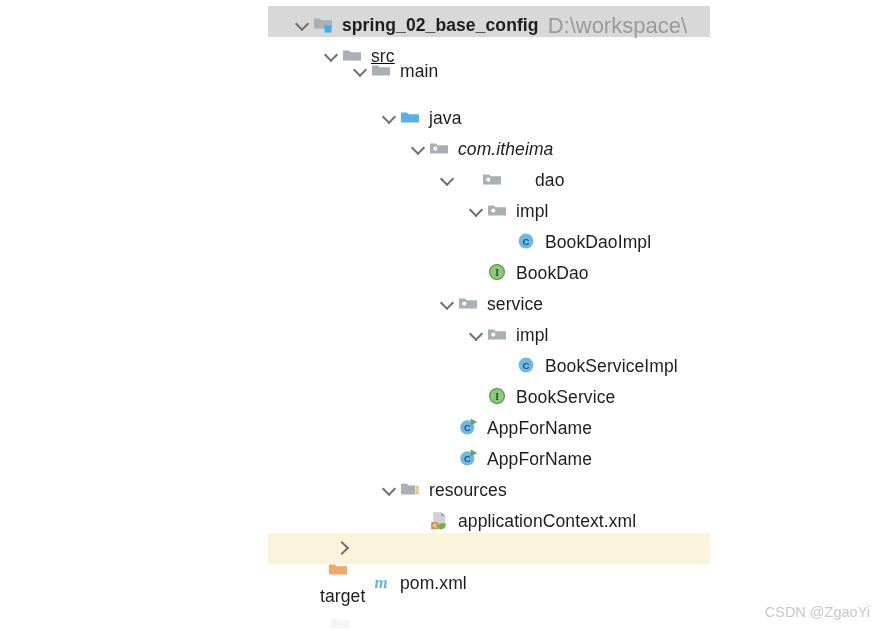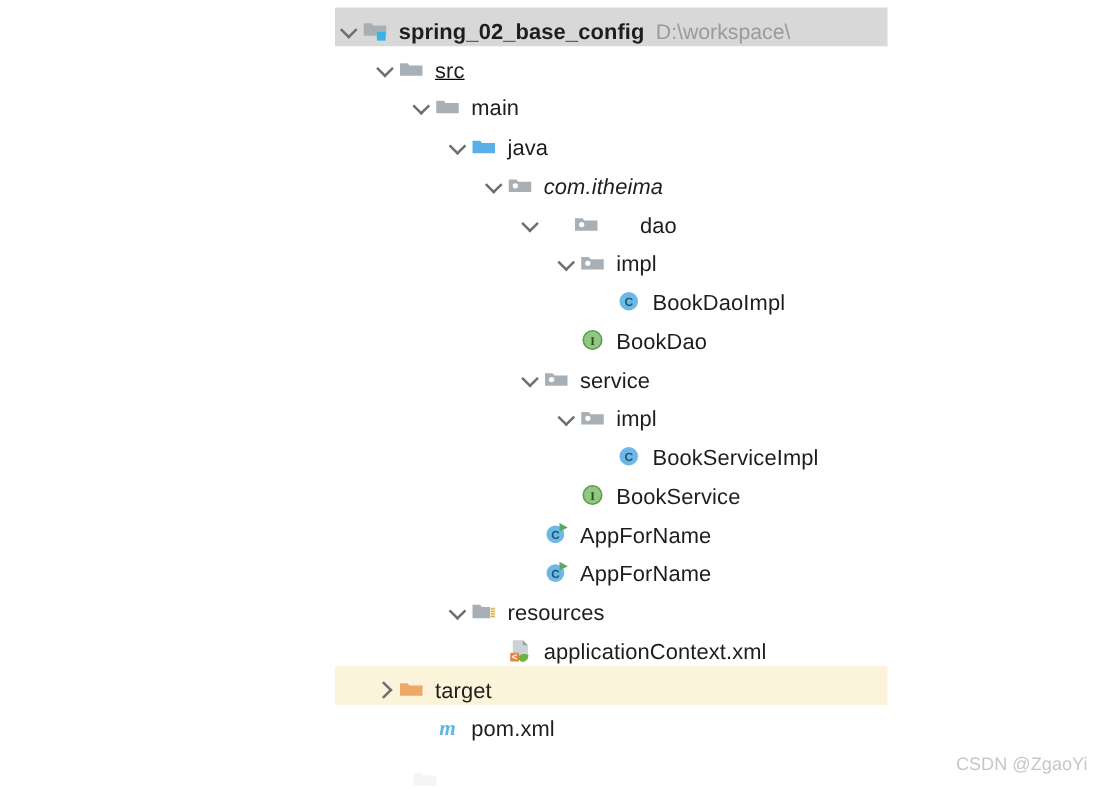--- a/index.html
+++ b/index.html
@@ -24,20 +24,21 @@
   }
 
   .row {
     position: absolute;
     left: 0;
     width: 884px;
     height: 38px;
     display: flex;
     align-items: center;
     box-sizing: border-box;
+    padding-left: 23px;
   }
 
   
   .row .band {
     position: absolute;
     left: 268px;
     top: 0;
     width: 442px;
     height: 31px;
     z-index: 0;
@@ -91,21 +92,21 @@
   .label {
     font-size: 17.5px;
     color: #1d1d1d;
     white-space: nowrap;
     line-height: 31px;
     letter-spacing: 0.1px;
   }
   .label.bold { font-weight: bold; }
 
   .path {
-    font-size: 17px;
+    font-size: 22px;
     color: #9a9a9a;
     white-space: nowrap;
     margin-left: 9px;
     line-height: 31px;
     overflow: hidden;
   }
 
   
   #bottom-fade {
     position: absolute;
@@ -153,21 +154,21 @@
       <div class="content" style="margin-left: 297px;">
         <span class="twisty expanded"></span>
         <span class="icon">
           <svg width="20" height="20" viewBox="0 0 20 20">
             <path d="M1 5.5 h6 l1.6 1.8 H19 v8.2 H1 Z" fill="#a9b0b5"></path>
           </svg>
         </span>
         <span class="label">src</span>
       </div>
     </div>
-    <div class="row" style="top: 67px;">
+    <div class="row" style="top: 52px;">
       <div class="content" style="margin-left: 326px;">
         <span class="twisty expanded"></span>
         <span class="icon">
           <svg width="20" height="20" viewBox="0 0 20 20">
             <path d="M1 5.5 h6 l1.6 1.8 H19 v8.2 H1 Z" fill="#a9b0b5"></path>
           </svg>
         </span>
         <span class="label">main</span>
       </div>
     </div>
@@ -344,21 +345,21 @@
             <path d="M2.2 12.2 h7 v7 h-7 Z" fill="#e8843c"></path>
             <text x="5.6" y="18" font-family="Liberation Sans, sans-serif" font-size="7.6" font-weight="bold" fill="#ffffff" text-anchor="middle">&lt;</text>
             <path d="M9.4 14.4 c4.4 -2.4 7.4 -0.6 7.4 -0.6 c-0.2 4.2 -3 6.2 -5.4 5.6 c-2.6 -0.6 -2.6 -3.6 -2 -5 Z" fill="#6db33f"></path>
           </svg>
         </span>
         <span class="label">applicationContext.xml</span>
       </div>
     </div>
     <div class="row hl-cream" style="top: 533px;">
       <div class="band"></div>
-      <div class="content" style="margin-left: 297px;">
+      <div class="content" style="margin-left: 297px; flex-direction: column;">
         <span class="twisty collapsed"></span>
         <span class="icon">
           <svg width="20" height="20" viewBox="0 0 20 20">
             <path d="M1 5.5 h6 l1.6 1.8 H19 v8.2 H1 Z" fill="#f0a868"></path>
           </svg>
         </span>
         <span class="label">target</span>
       </div>
     </div>
     <div class="row" style="top: 564px;">

